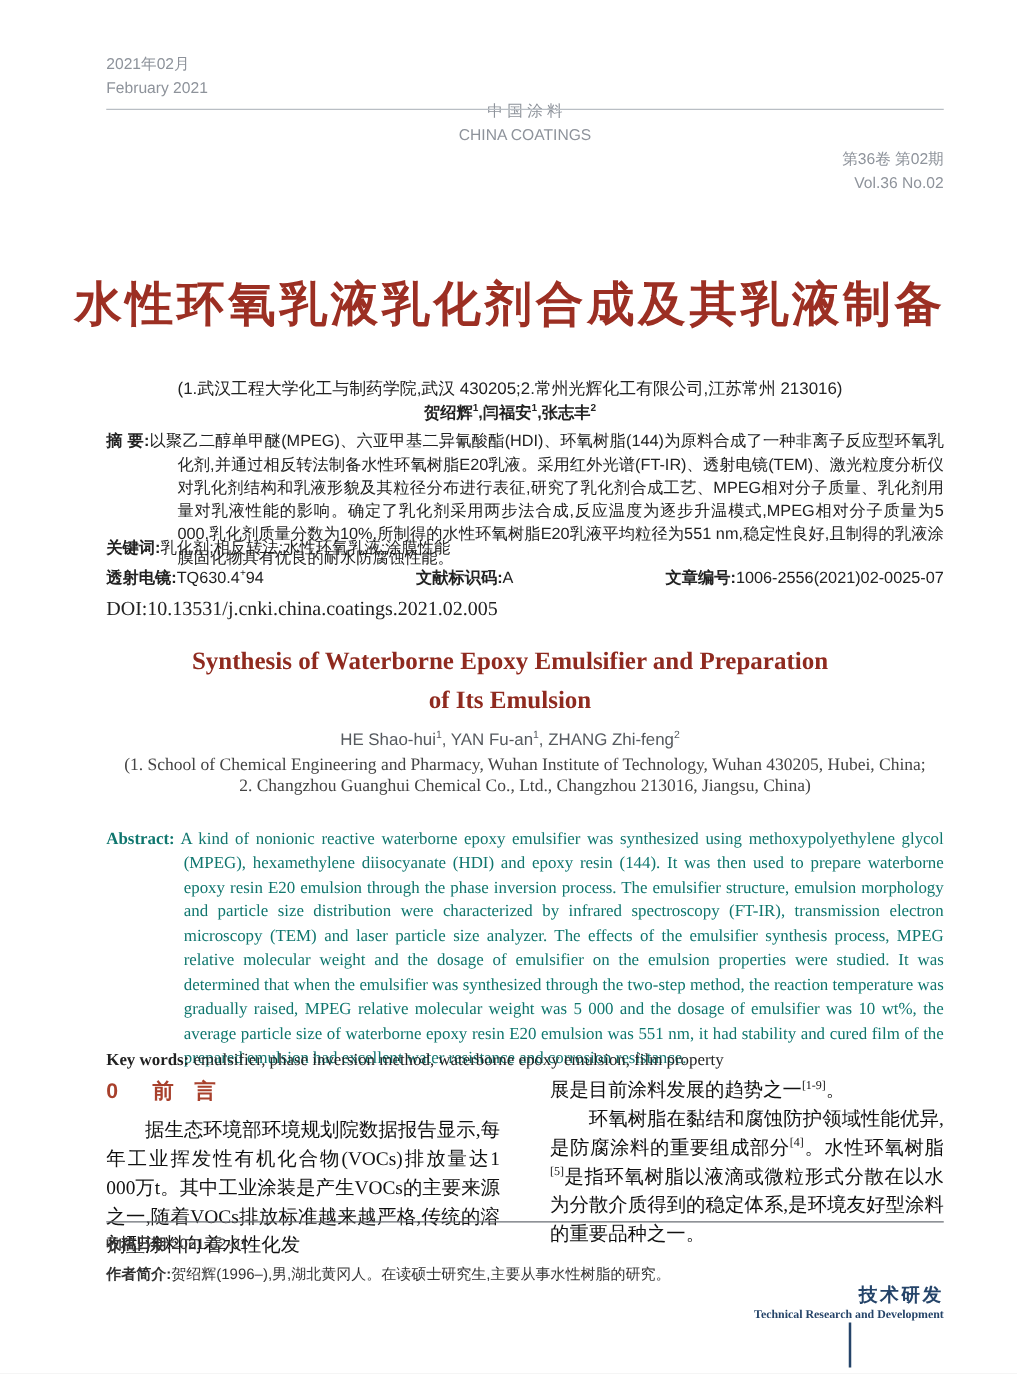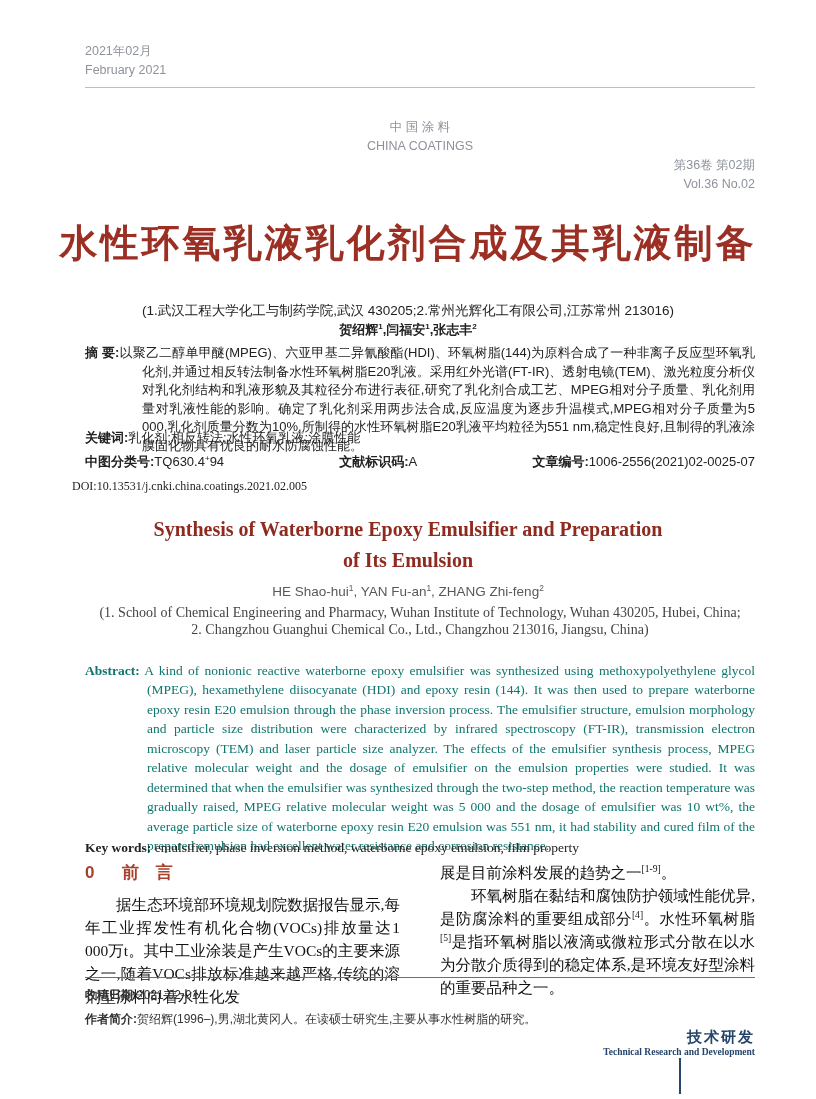--- a/index.html
+++ b/index.html
@@ -15,21 +15,21 @@
   .f-serif{font-family:"Liberation Serif", serif;}
   .sup{font-size:0.62em;vertical-align:super;line-height:0;}
 
   
   .running-head{
     position:absolute;left:85px;right:61px;top:42px;
     display:flex;justify-content:space-between;
     color:#8e939b;font-size:12.5px;line-height:19px;flex-direction:column;
   }
   .running-head .col{white-space:nowrap;}
-  .running-head .center{text-align:center;margin-top:38px;}
+  .running-head .center{text-align:center;}
   .running-head .right{text-align:right;}
   .head-rule{
     position:absolute;left:85px;right:61px;top:87px;
     border-top:1.5px solid #b9bec4;
   }
 
   
   .title-cn{
     position:absolute;left:0;right:0;top:218px;
     text-align:center;
@@ -58,22 +58,22 @@
   }
   .keywords-cn .lab{font-weight:bold;}
 
   .meta-row{
     position:absolute;left:85px;right:61px;top:453px;
     display:flex;justify-content:space-between;
     font-size:13px;color:#222;
   }
   .meta-row .lab{font-weight:bold;}
   .doi-line{
-    position:absolute;left:72px;right:61px;top:479px;
-    font-size:12px;color:#222;
+    position:absolute;left:85px;right:61px;top:479px;
+    font-size:16px;color:#222;
   }
 
   
   .title-en{
     position:absolute;left:0;right:0;top:514px;
     text-align:center;
     font-family:"Liberation Serif", serif;
     font-size:20px;line-height:31px;font-weight:bold;
     color:#8f2a1f;
   }
@@ -174,21 +174,21 @@
     <span>贺绍辉</span><span class="sup">1</span><span>,</span><span>闫福安</span><span class="sup">1</span><span>,</span><span>张志丰</span><span class="sup">2</span>
   </div>
 
   <div class="affil-cn">(1.武汉工程大学化工与制药学院,武汉  430205;2.常州光辉化工有限公司,江苏常州  213016)</div>
 
   <p class="abstract-cn"><span class="lab">摘  要:</span><span>以聚乙二醇单甲醚(MPEG)、六亚甲基二异氰酸酯(HDI)、环氧树脂(144)为原料合成了一种非离子反应型环氧乳化剂,并通过相反转法制备水性环氧树脂E20乳液。采用红外光谱(FT-IR)、透射电镜(TEM)、激光粒度分析仪对乳化剂结构和乳液形貌及其粒径分布进行表征,研究了乳化剂合成工艺、MPEG相对分子质量、乳化剂用量对乳液性能的影响。确定了乳化剂采用两步法合成,反应温度为逐步升温模式,MPEG相对分子质量为5 000,乳化剂质量分数为10%,所制得的水性环氧树脂E20乳液平均粒径为551 nm,稳定性良好,且制得的乳液涂膜固化物具有优良的耐水防腐蚀性能。</span></p>
 
   <div class="keywords-cn"><span class="lab">关键词:</span><span>乳化剂;相反转法;水性环氧乳液;涂膜性能</span></div>
 
   <div class="meta-row">
-    <span><span class="lab">中图分类号:</span><span>TQ630.4</span><span class="sup">+</span><span>94</span></span>
+    <span><span class="lab">透射电镜:</span><span>TQ630.4</span><span class="sup">+</span><span>94</span></span>
     <span><span class="lab">文献标识码:</span><span>A</span></span>
     <span><span class="lab">文章编号:</span><span>1006-2556(2021)02-0025-07</span></span>
   </div>
 
   <div class="doi-line f-serif">DOI:10.13531/j.cnki.china.coatings.2021.02.005</div>
 
   <div class="title-en">
     <div>Synthesis of Waterborne Epoxy Emulsifier and Preparation</div>
     <div>of Its Emulsion</div>
   </div>

